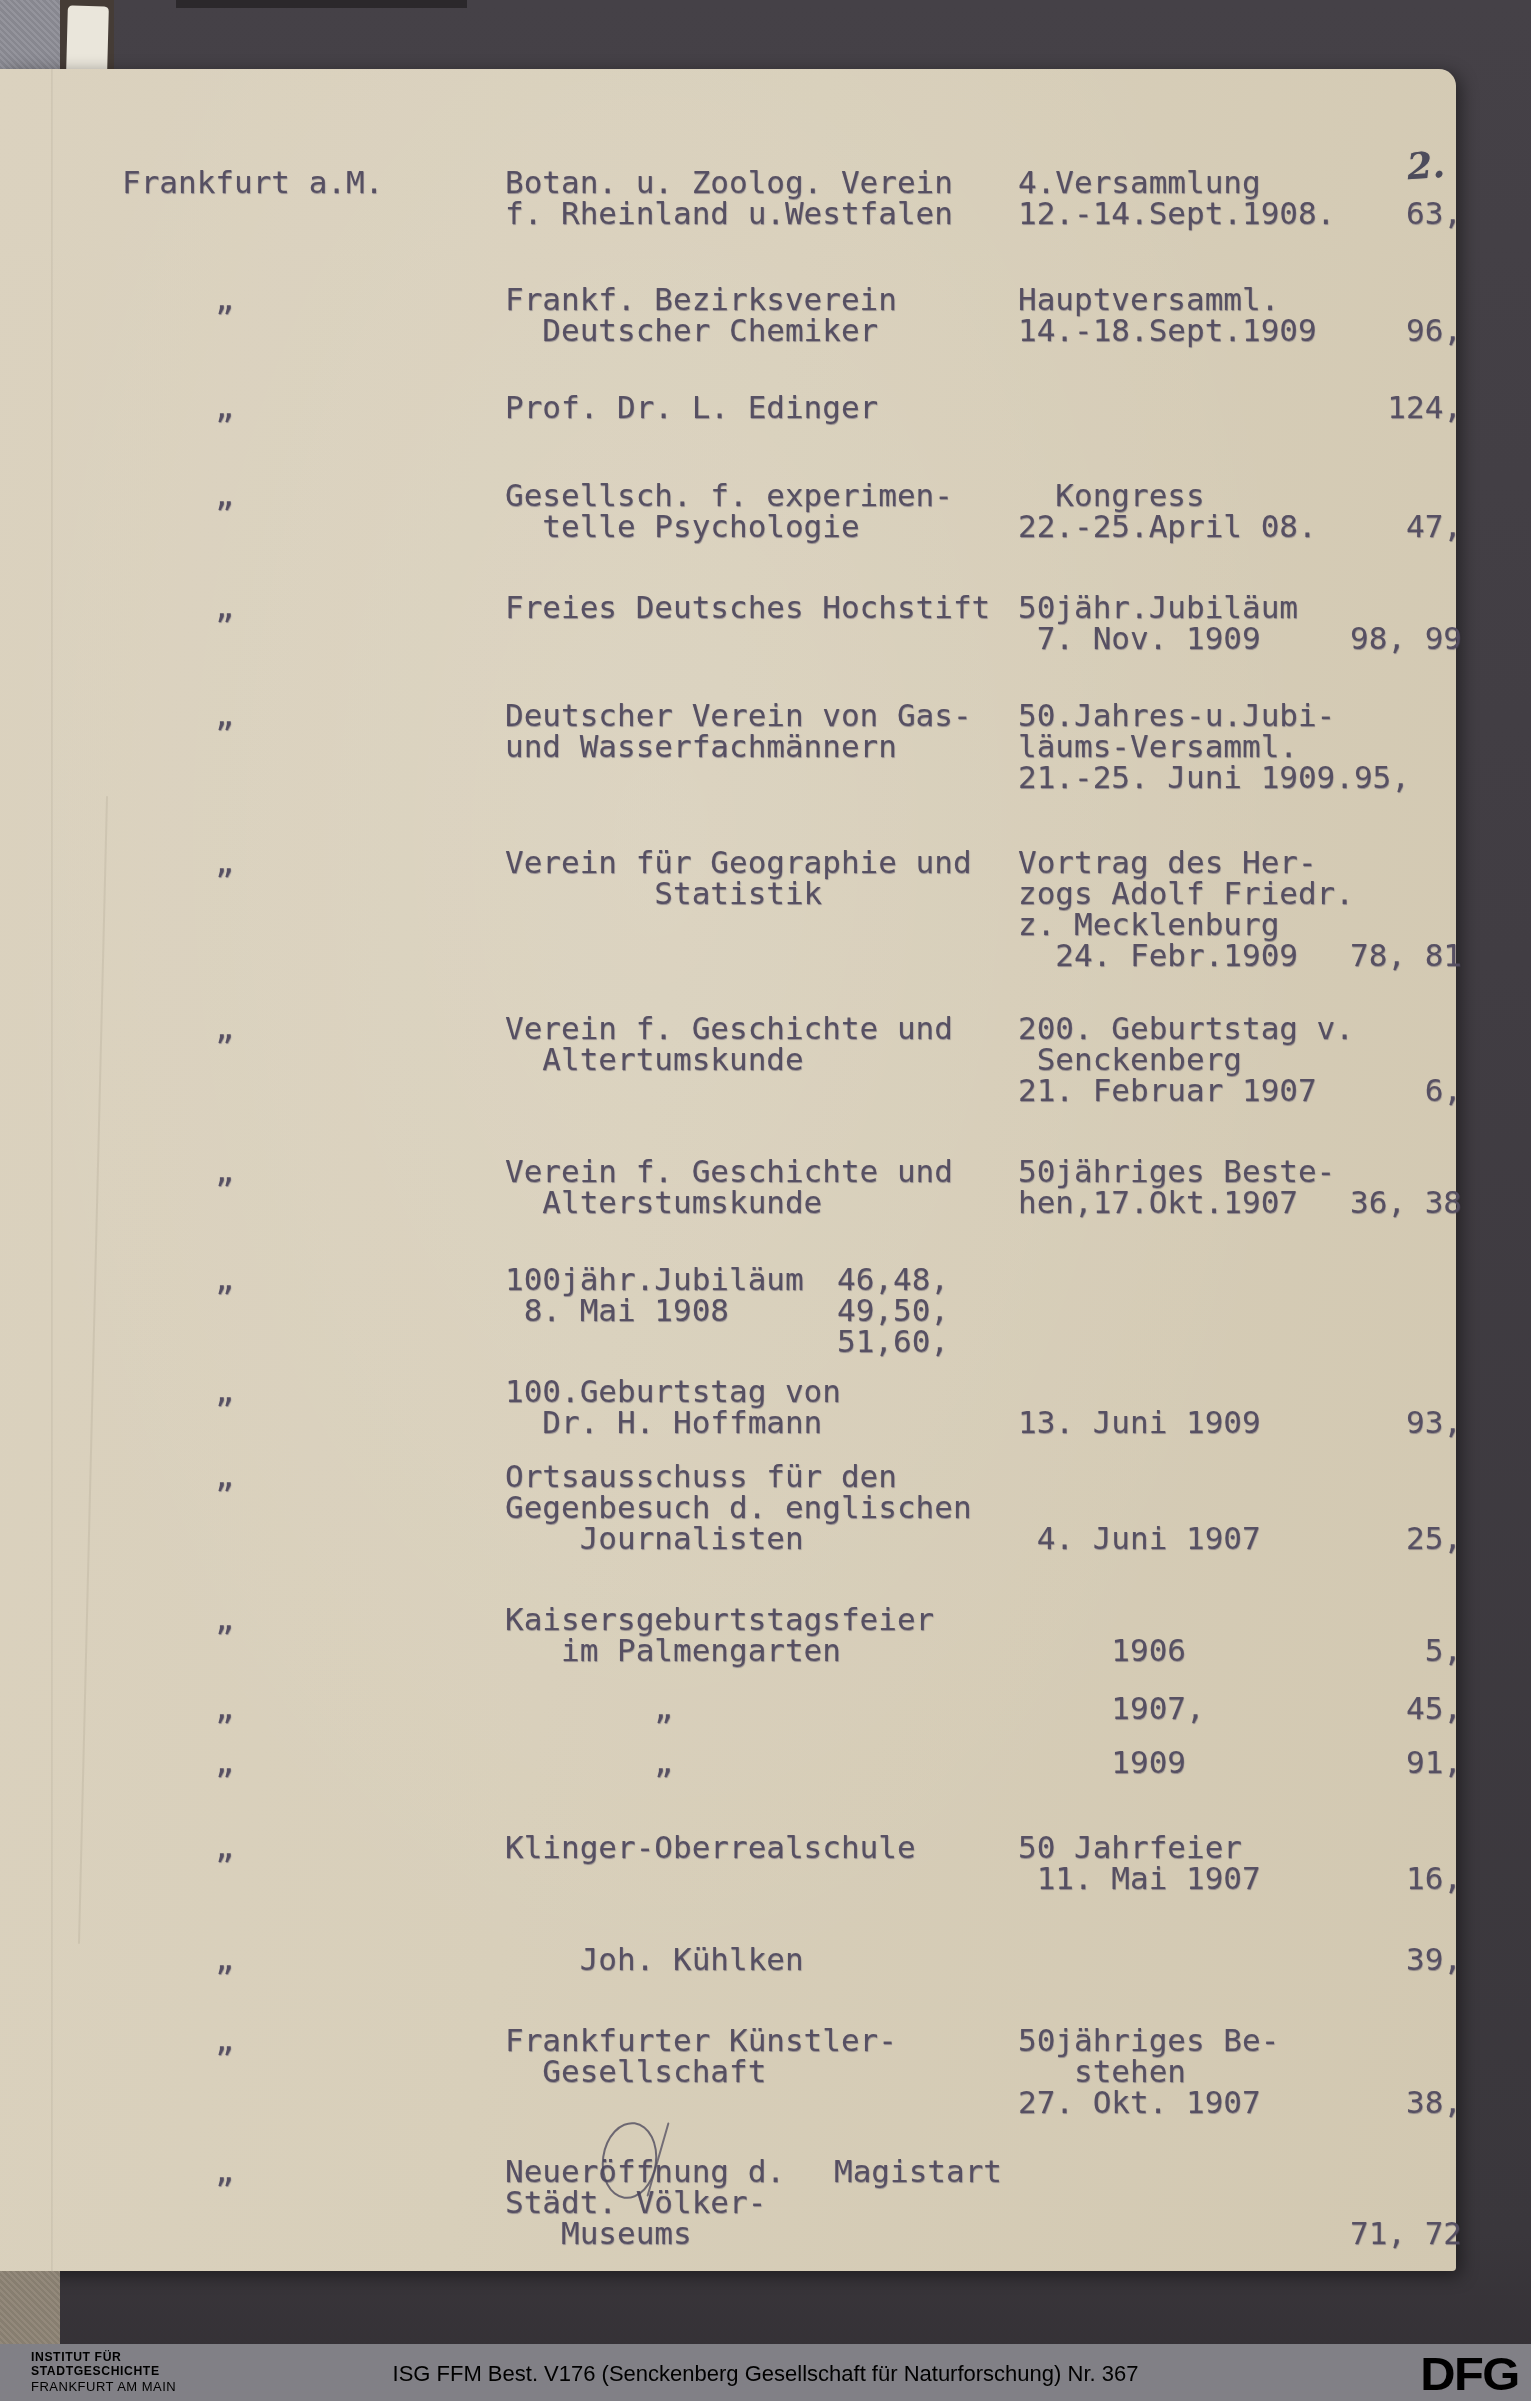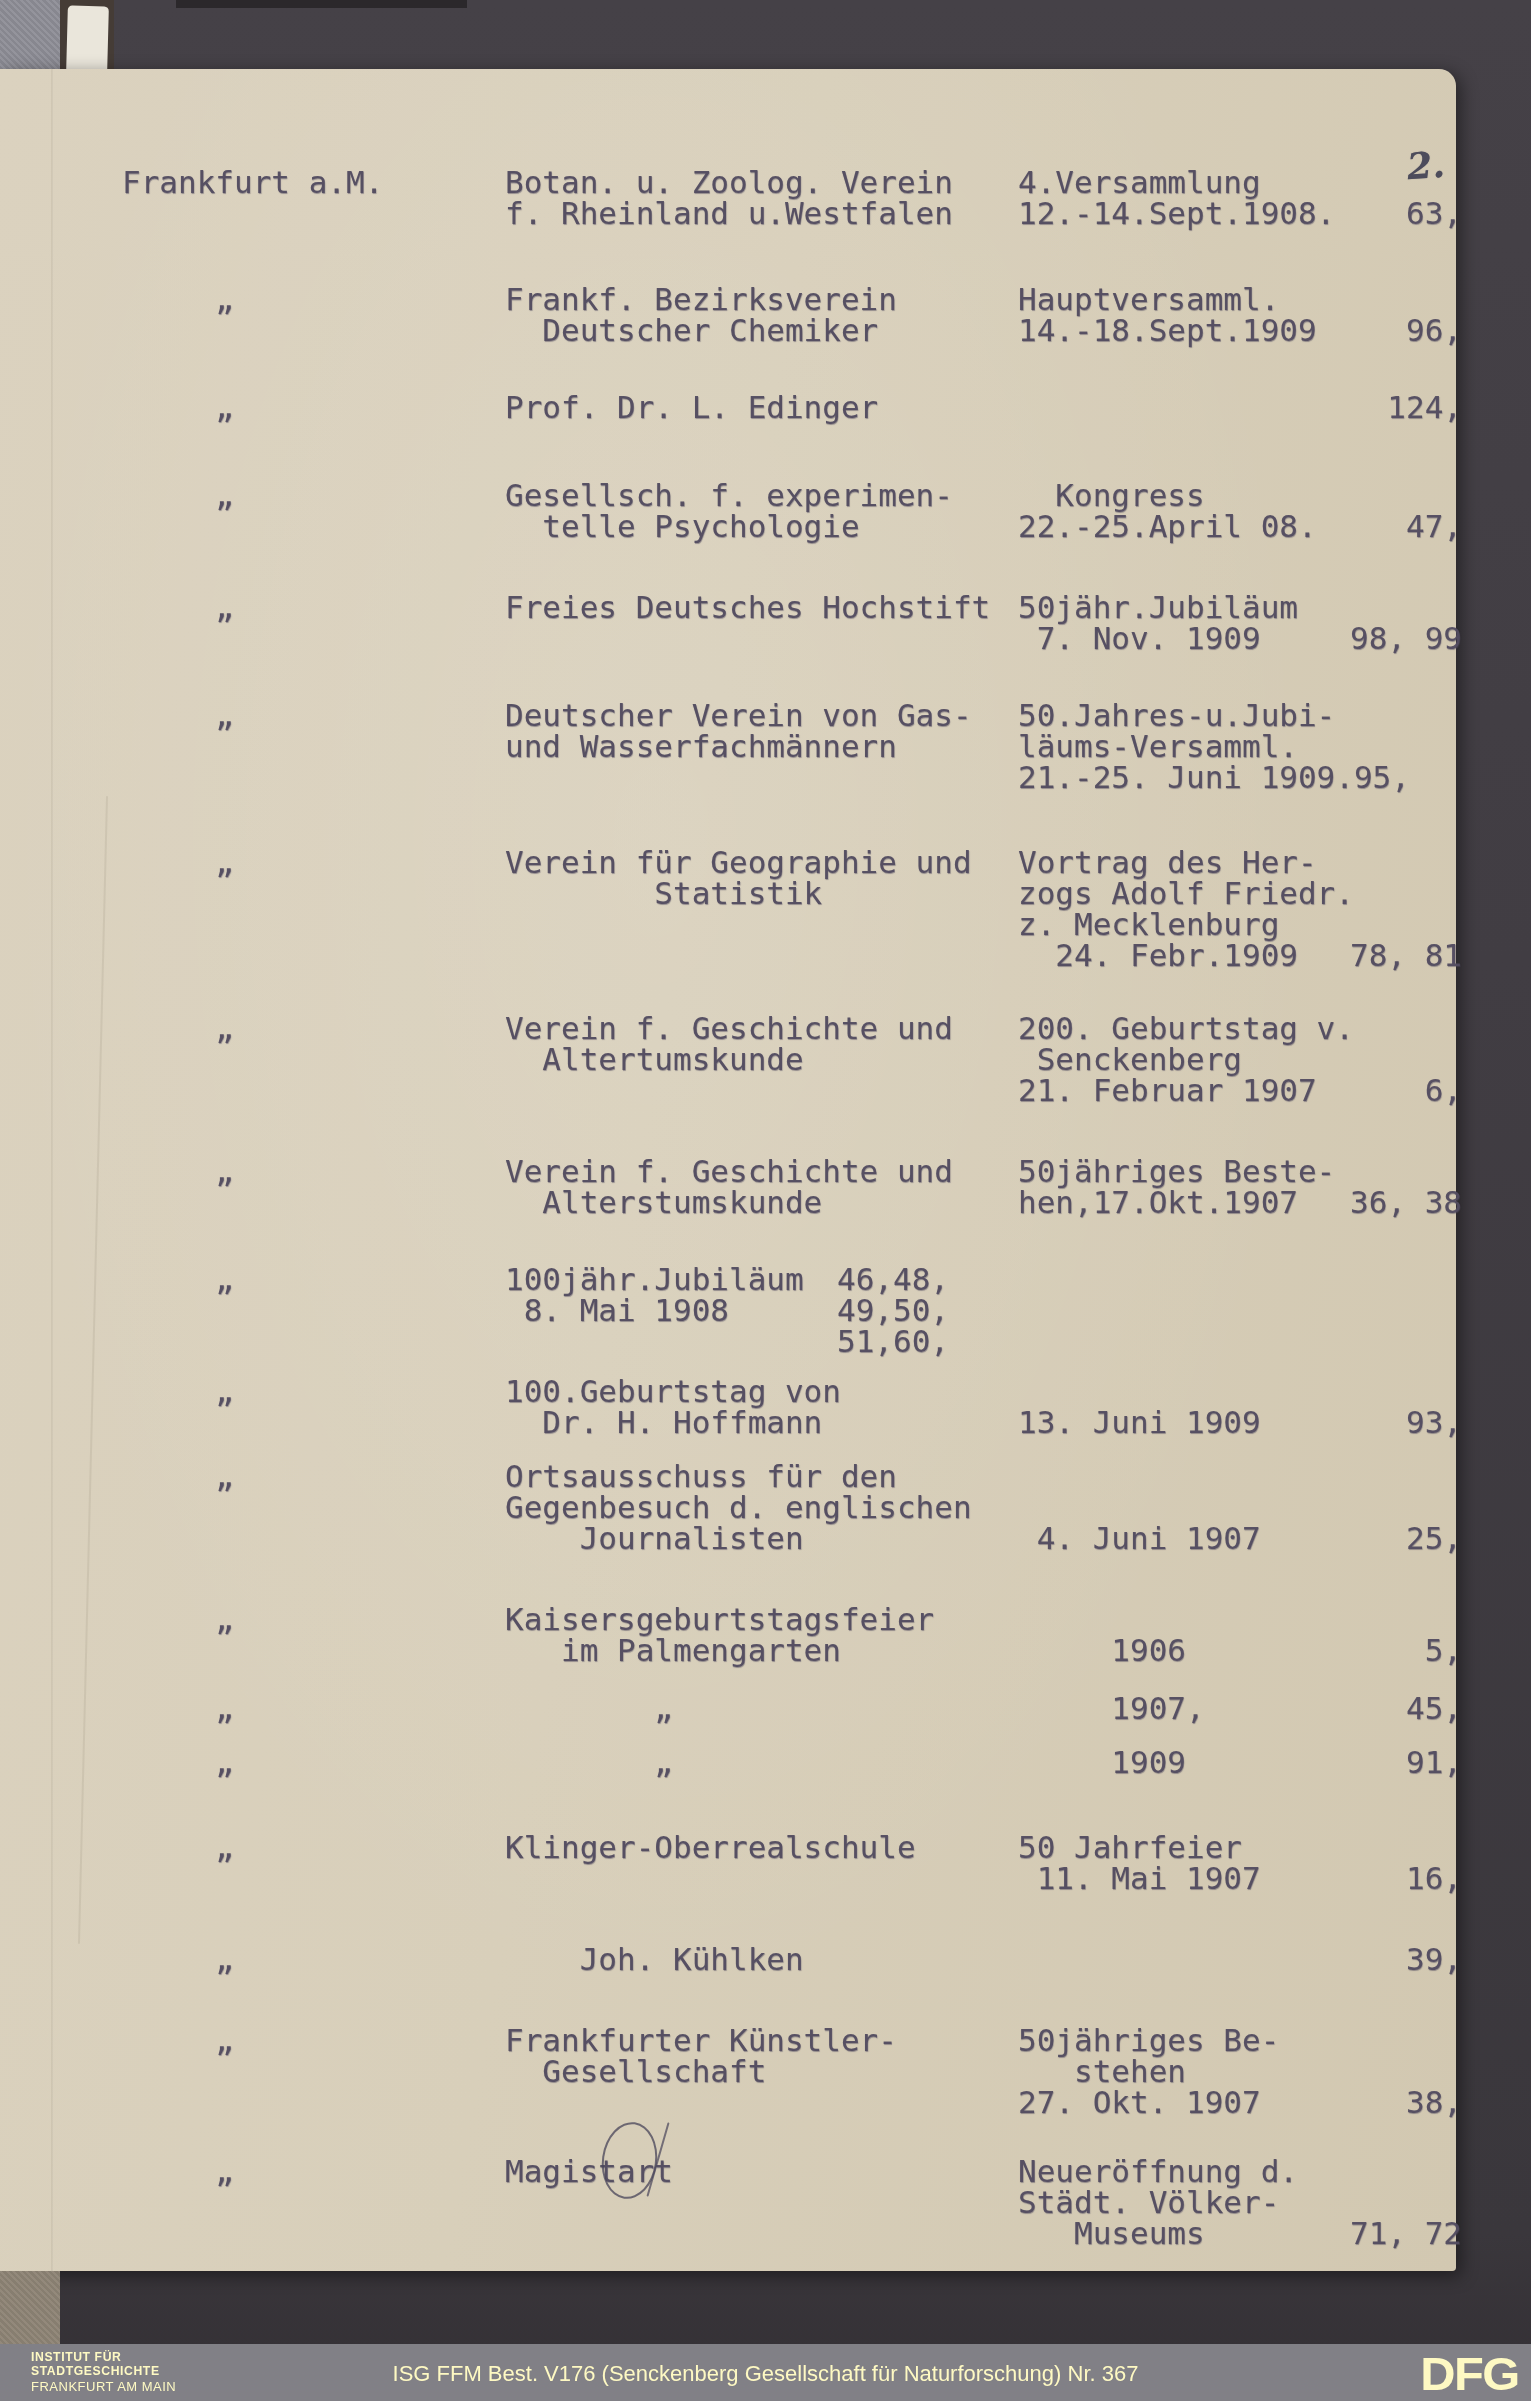--- a/index.html
+++ b/index.html
@@ -41,21 +41,21 @@
   .loop{position:absolute;left:602px;top:2053px;width:51px;height:73px;
       border:2.3px solid rgba(72,68,90,0.75);border-radius:50%;
       transform:rotate(8deg);}
   .loop-slash{position:absolute;left:657px;top:2052px;width:2.3px;height:77px;
       background:rgba(72,68,90,0.7);transform:rotate(16deg);border-radius:1.5px;}
   
   .fabric-bottom{position:absolute;left:0;top:2271px;width:60px;height:73px;
       background:repeating-linear-gradient(45deg,#93897b 0 2.3px,#877e70 2.3px 4.6px);}
   
   .footer{position:absolute;left:0;top:2344px;width:1531px;height:57px;background:#818086;
-      font-family:"Liberation Sans","DejaVu Sans",sans-serif;color:#fef9c3;}
+      font-family:"Liberation Sans","DejaVu Sans",sans-serif;color:#000000;}
   .inst{position:absolute;left:31px;top:6.9px;line-height:1;}
   .inst .l1{font-size:12.2px;font-weight:bold;letter-spacing:0.6px;margin-bottom:2.3px;}
   .inst .l2{font-size:12.2px;font-weight:bold;letter-spacing:0.6px;margin-bottom:2.3px;}
   .inst .l3{font-size:13px;font-weight:normal;letter-spacing:0.5px;}
   .cite{position:absolute;left:0;right:0;top:17px;text-align:center;font-size:22px;}
   .dfg{position:absolute;right:12.2px;top:1.5px;font-size:47px;font-weight:bold;
       letter-spacing:-1.5px;transform:scaleX(1.04);transform-origin:right;}
 </style>
 </head>
 <body>
@@ -246,24 +246,24 @@
         <div class="c event">50jähriges Be-
    stehen
 27. Okt. 1907</div>
         <div class="c pages">
 
 38,</div>
       </div>
 
       <div class="row" style="margin-top:38px">
         <div class="c place">     „</div>
-        <div class="c org">Magistart</div>
         <div class="c event">Neueröffnung d.
 Städt. Völker-
    Museums</div>
+        <div class="c org">Magistart</div>
         <div class="c pages">
 
 71, 72</div>
       </div>
 
     </div>
 
     <div class="loop"></div>
     <div class="loop-slash"></div>
   </div>

